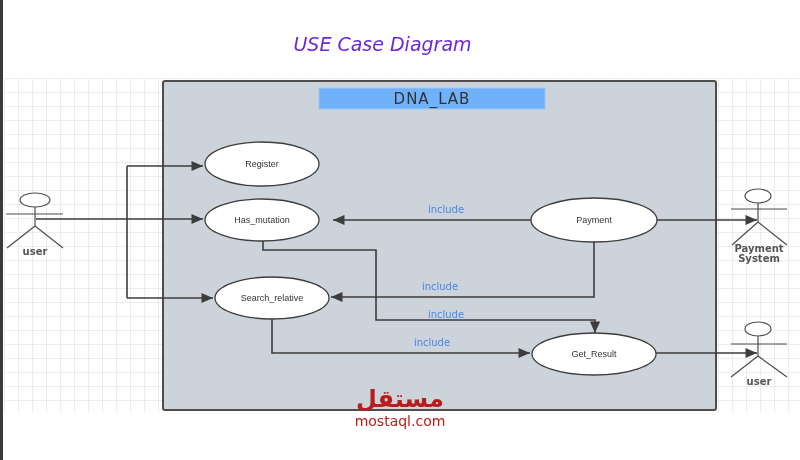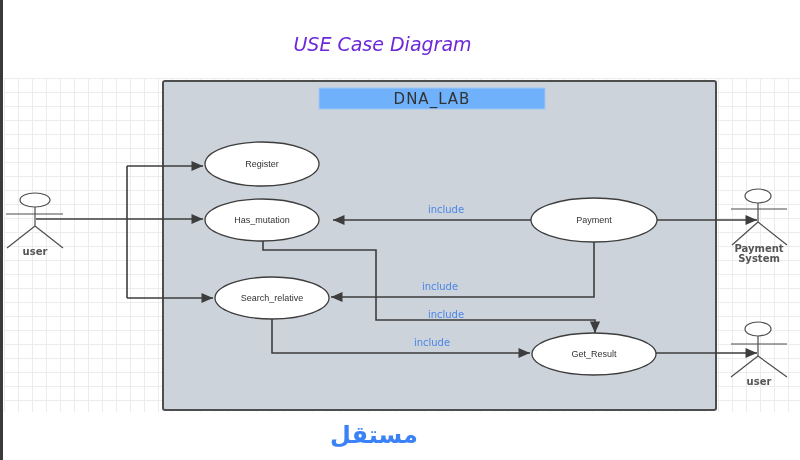--- a/index.html
+++ b/index.html
@@ -9,21 +9,21 @@
     #grid { position: absolute; left: 4px; top: 78px; width: 796px; height: 334px;
       background-image:
         linear-gradient(to right, #ececec 1px, transparent 1px),
         linear-gradient(to bottom, #ececec 1px, transparent 1px);
       background-size: 14px 14px; }
     svg#diagram { position: absolute; left: 0; top: 0; }
     .uc-label { font-family: "Liberation Sans", sans-serif; font-size: 9px; fill: #333; }
     .inc-label { font-family: "DejaVu Sans", sans-serif; font-size: 10px; fill: #4a86e8; }
     .actor-label { font-family: "DejaVu Sans", sans-serif; font-size: 10px; font-weight: bold; fill: #555; }
     .sys-title { font-family: "DejaVu Sans", sans-serif; font-size: 15px; fill: #333; letter-spacing: 1px; }
-    #watermark { position: absolute; left: 330px; top: 421px; width: 140px; color: #3b82f6; }
+    #watermark { position: absolute; left: 330px; top: 385px; width: 140px; text-align: center; color: #b91c1c; }
     #wm-ar { font-family: "DejaVu Sans", sans-serif; font-size: 24px; font-weight: bold; line-height: 28px; }
     #wm-en { font-family: "DejaVu Sans", sans-serif; font-size: 14px; line-height: 16px; }
   </style>
 </head>
 <body>
 
 <div id="leftbar"></div>
 <div id="title">USE Case Diagram</div>
 <div id="grid"></div>
 
@@ -102,13 +102,14 @@
 
   <g fill="none" stroke="#4d4d4d" stroke-width="1.2">
     <ellipse cx="758" cy="329" rx="13" ry="7" fill="#ffffff"></ellipse>
     <path d="M758,336 L758,356 M731,344 L787,344 M758,356 L731,377 M758,356 L787,377"></path>
   </g>
   <text class="actor-label" x="759" y="385" text-anchor="middle">user</text>
 </svg>
 
 <div id="watermark">
   <div id="wm-ar">مستقل</div>
+  <div id="wm-en">mostaql.com</div>
 </div>
 
 </body></html>

